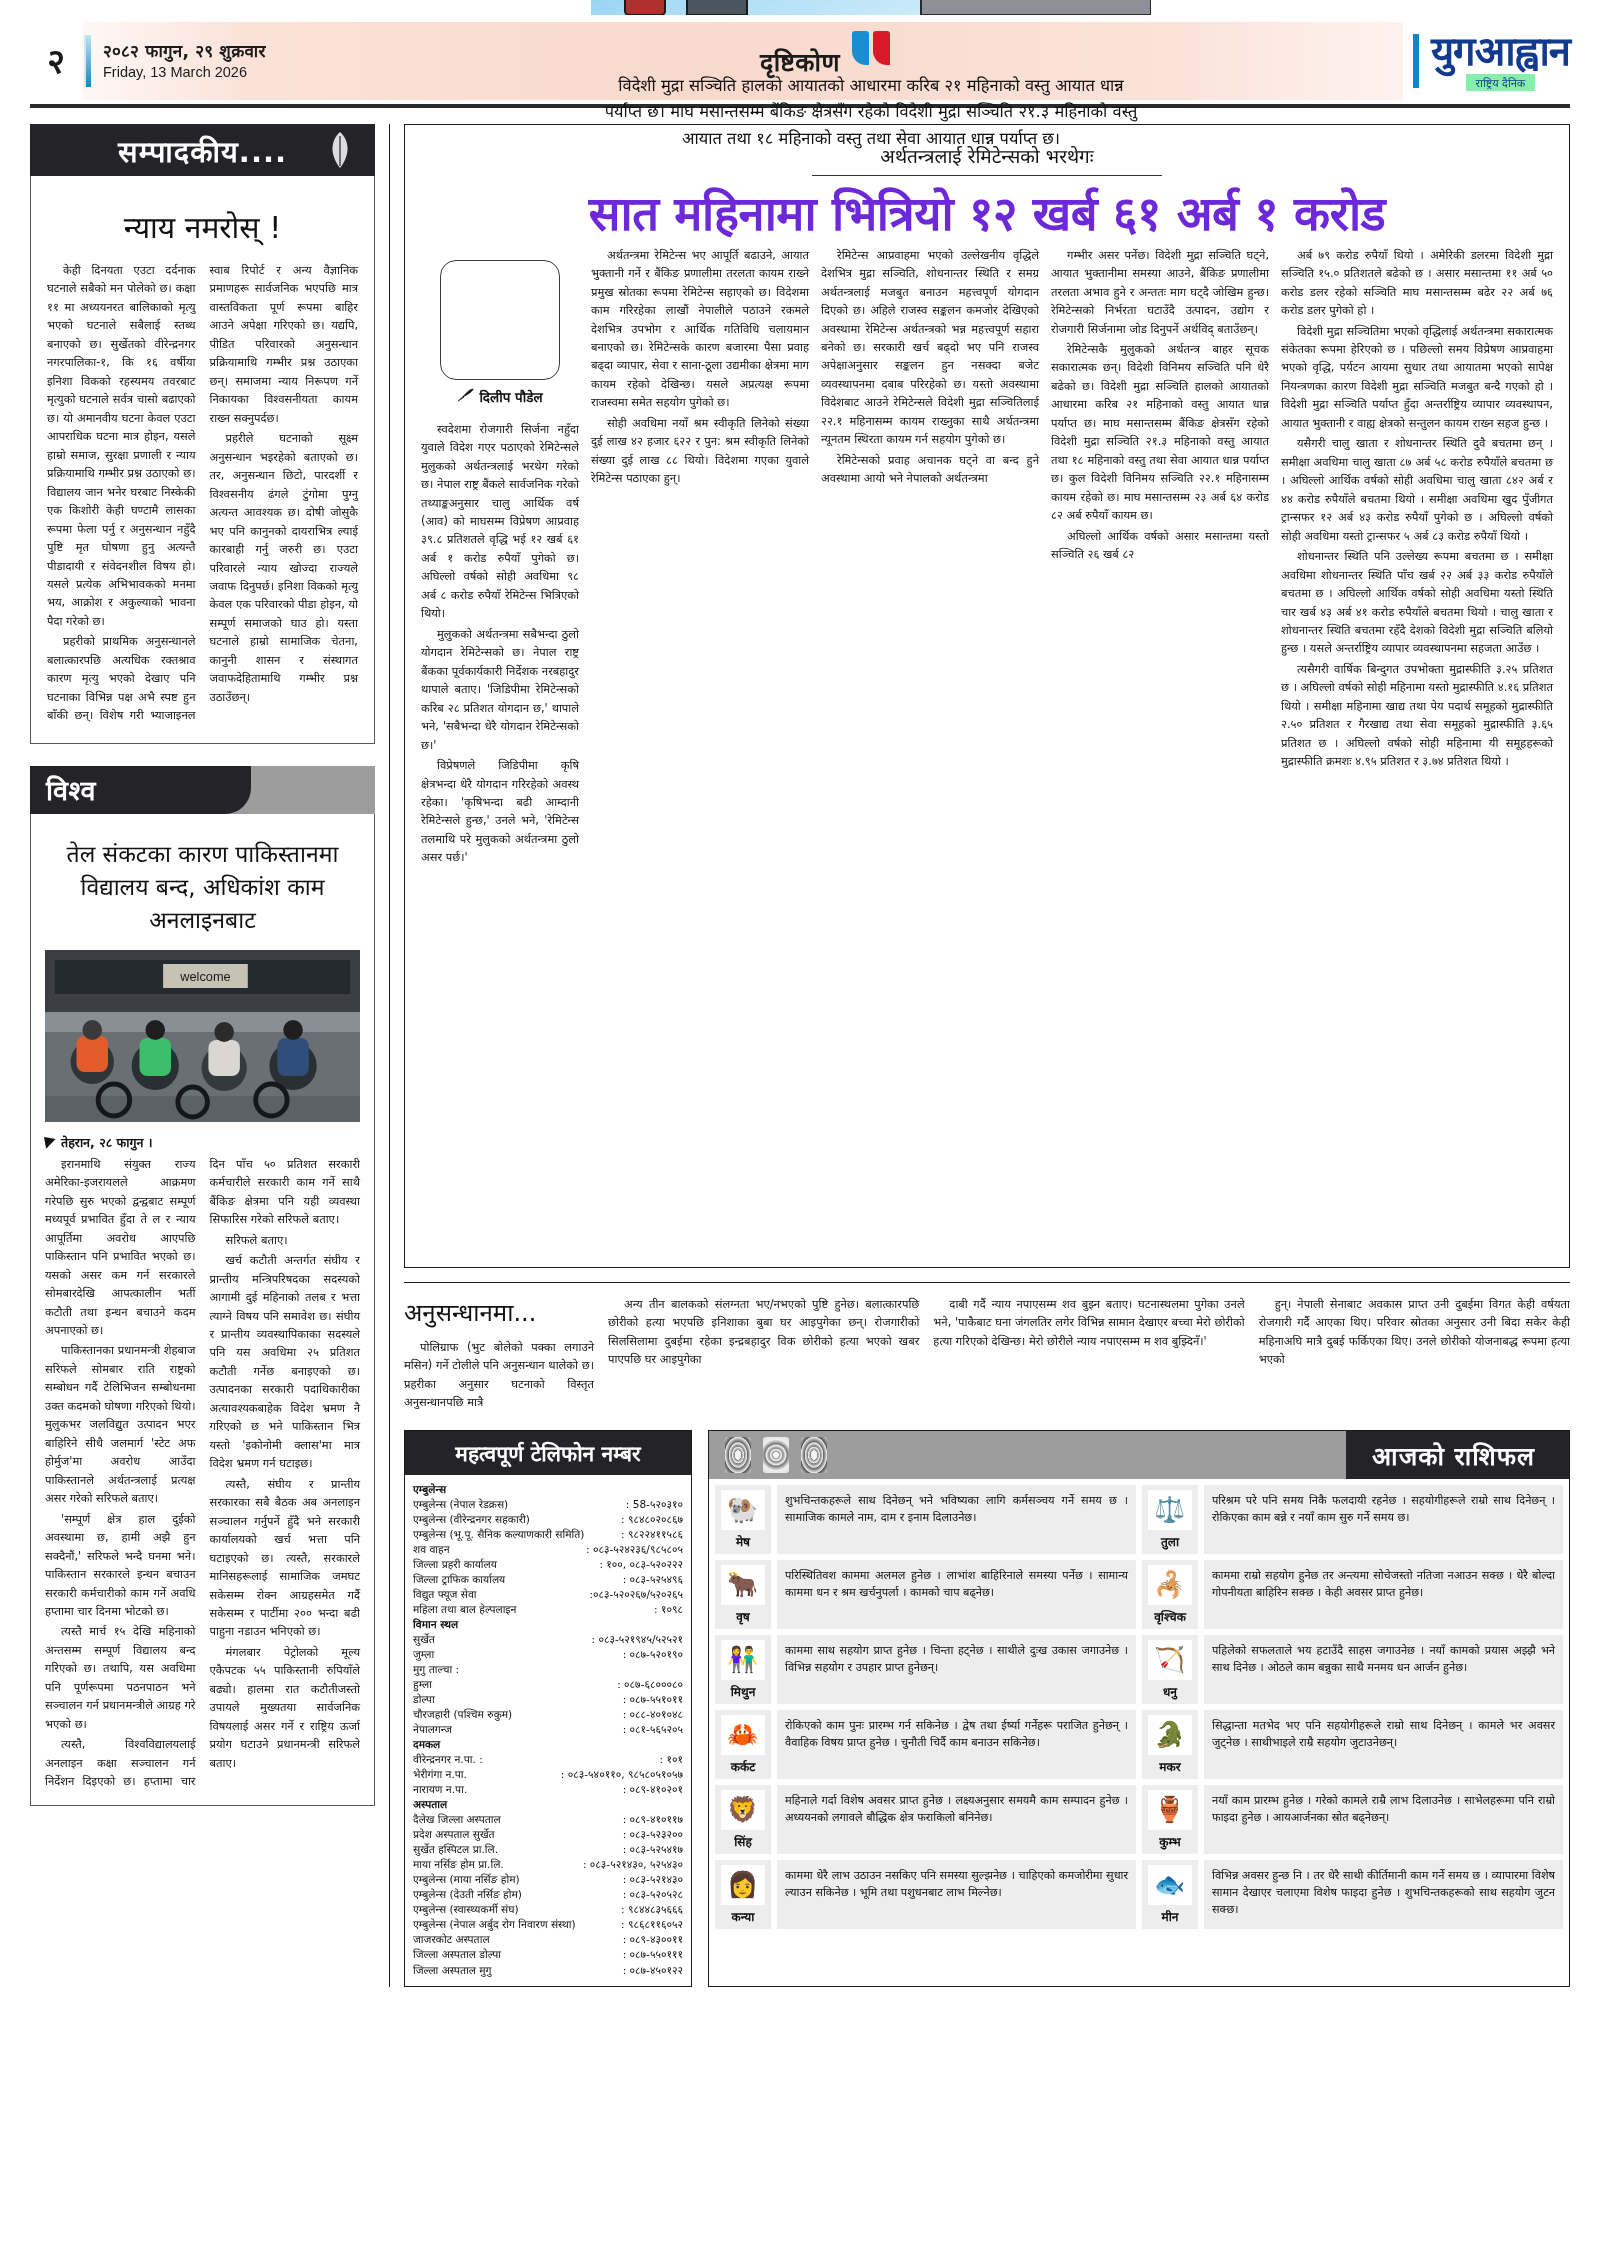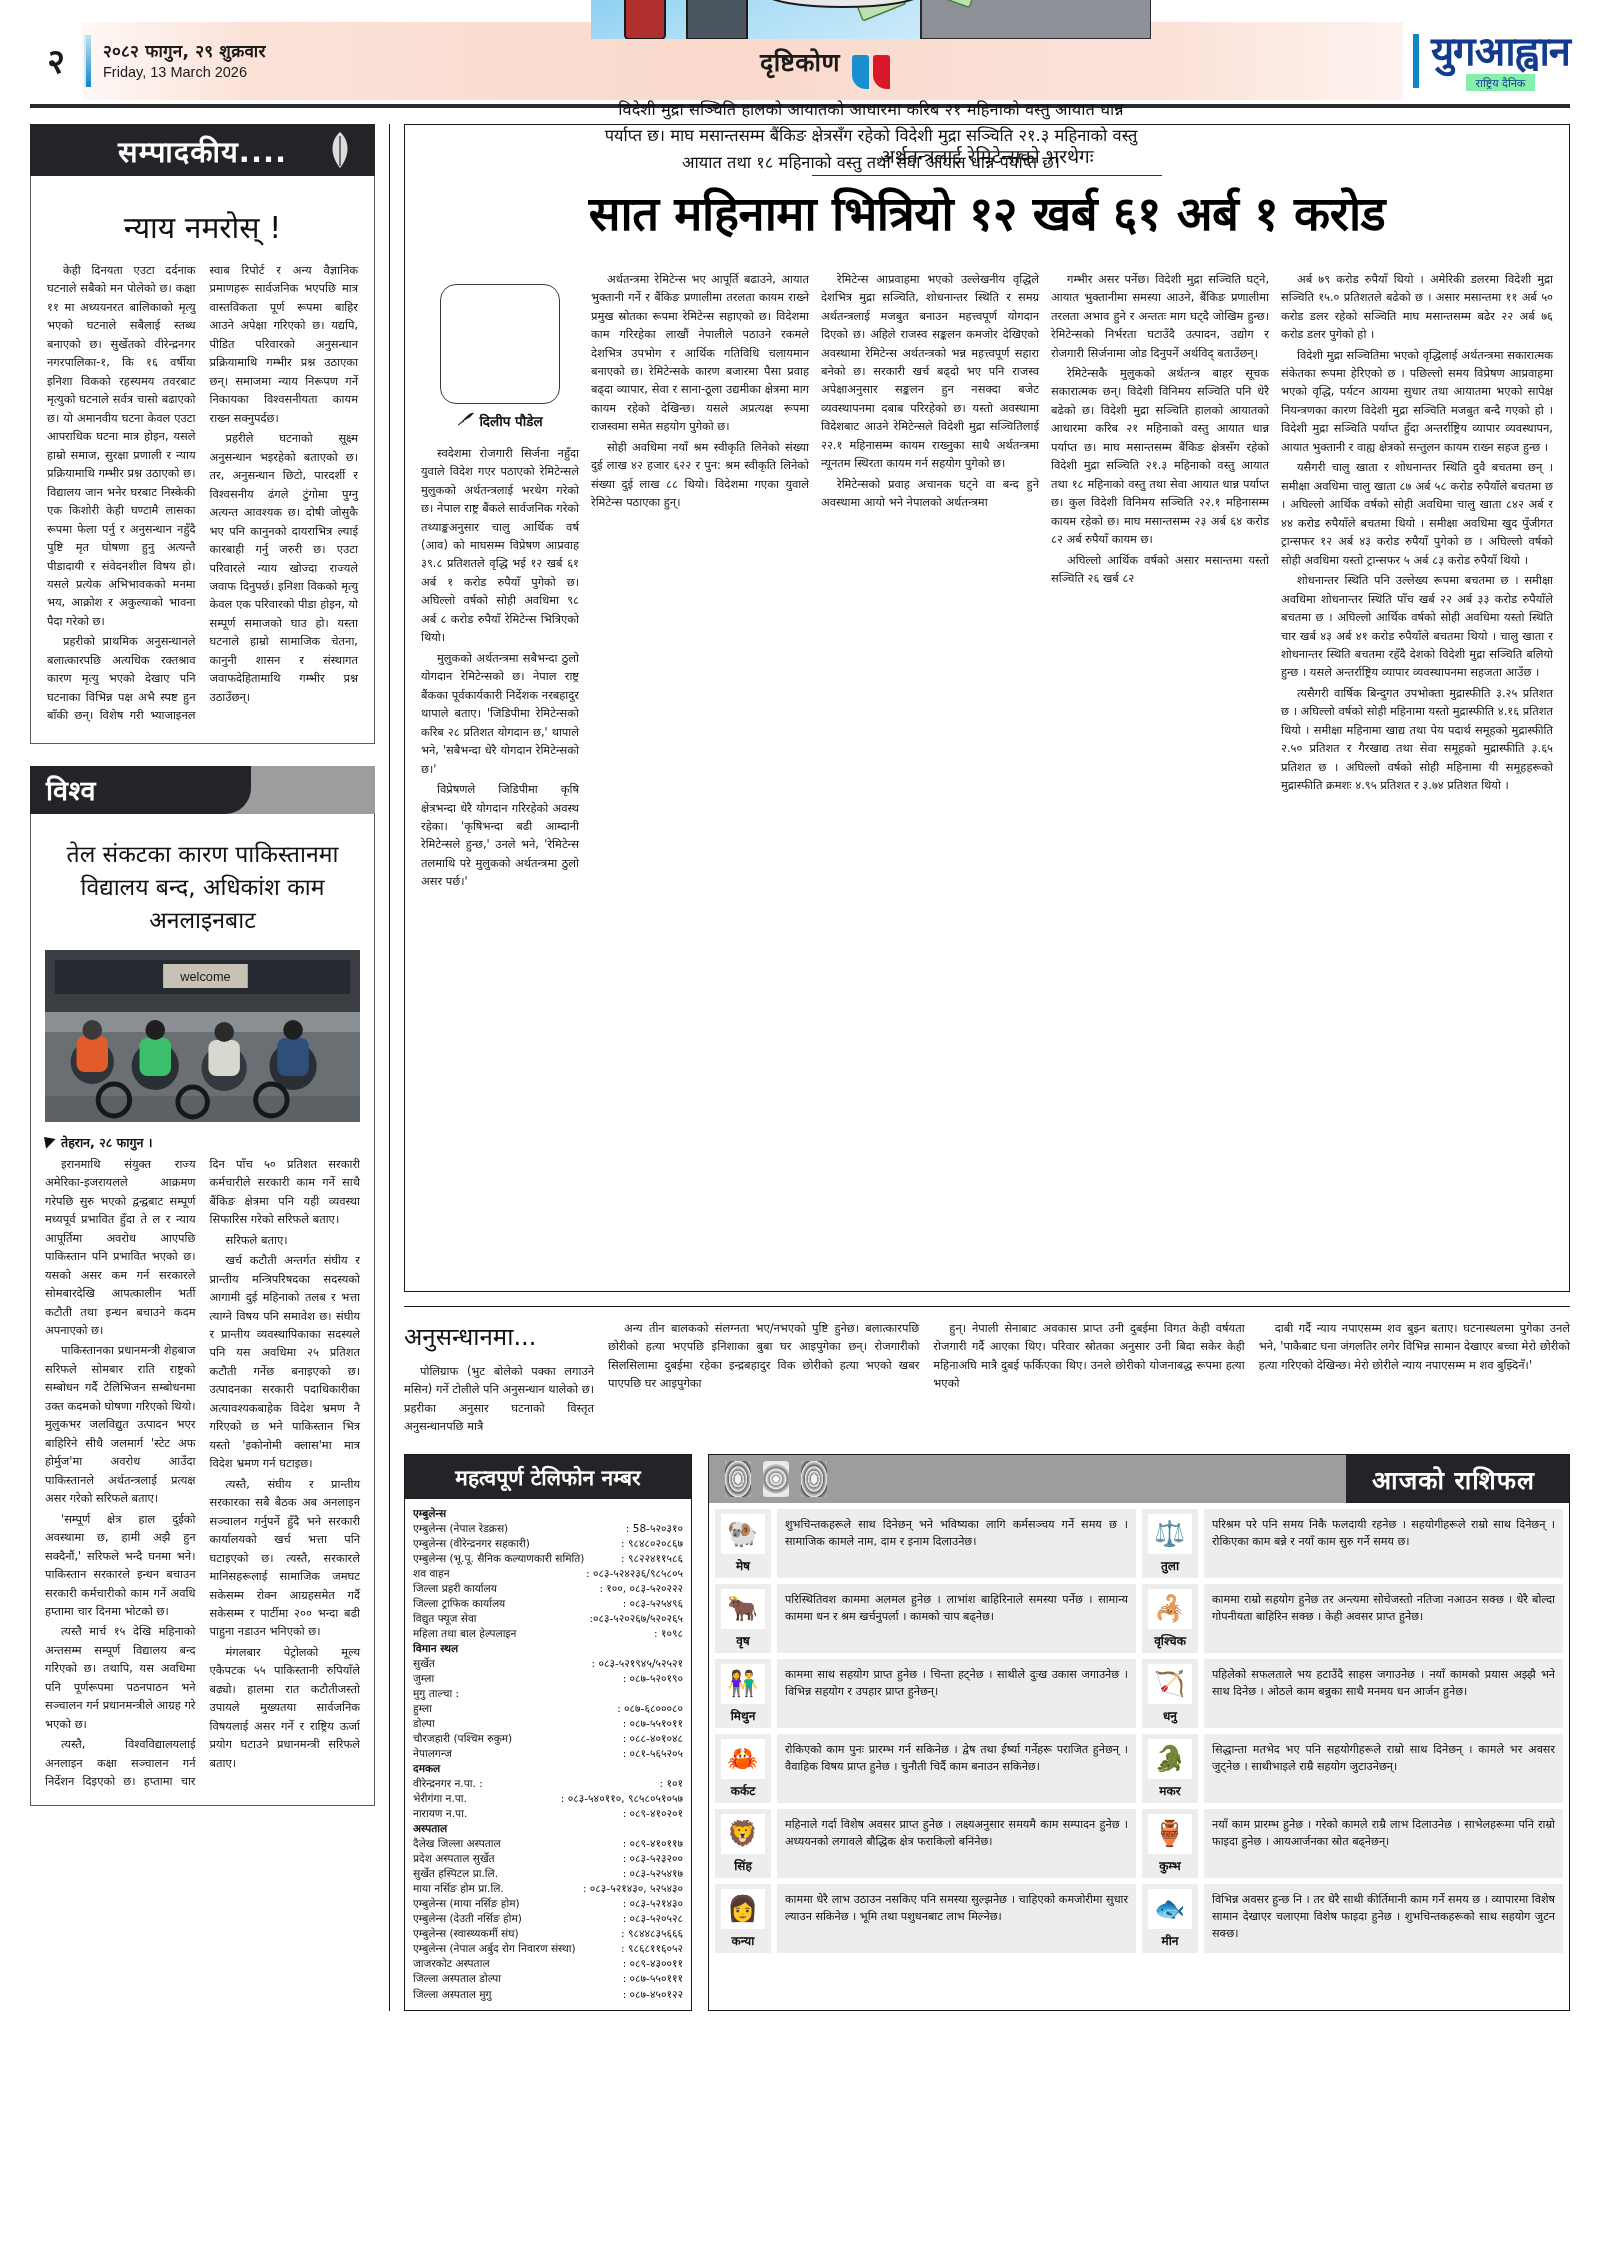--- a/index.html
+++ b/index.html
@@ -72,21 +72,21 @@
      border-left:11px solid #111; border-bottom:8px solid transparent; border-top:4px solid transparent;
      margin-right:5px; transform:translateY(1px) rotate(-10deg); }
   .two-col { column-count:2; column-gap:14px; column-rule:0; }
 
   
   .main-article { border:1.5px solid #1b1b1b; padding:18px 16px 14px; }
   .kicker { text-align:center; font-size:19px; font-family:"DejaVu Sans", sans-serif;
      color:#111; padding-bottom:6px; }
   .kicker-rule { width:350px; height:1.2px; background:#333; margin:0 auto 10px; }
   .headline { text-align:center; font-size:47px; font-weight:700; line-height:1.18;
-     font-family:"DejaVu Sans", sans-serif; color:#000000; margin-bottom:28px; letter-spacing:-.5px; }
+     font-family:"DejaVu Sans", sans-serif; color:#6d28d9; margin-bottom:4px; letter-spacing:-.5px; }
 
   .art-grid { display:flex; gap:12px; }
   .art-c1 { width:158px; flex:0 0 158px; }
   .art-c2 { width:218px; flex:0 0 218px; }
   .art-c3 { width:218px; flex:0 0 218px; }
   .art-c4 { width:218px; flex:0 0 218px; }
   .art-c5 { flex:1 1 auto; }
 
   .byline-box { width:120px; height:120px; border:1.4px solid #3a3a3a; border-radius:16px;
      margin:14px auto 8px; }
@@ -369,24 +369,24 @@
         <div class="res-head">
           <div class="res-title">अनुसन्धानमा...</div>
           <div class="body-txt">
             <p>पोलिग्राफ (भुट बोलेको पक्का लगाउने मसिन) गर्ने टोलीले पनि अनुसन्धान थालेको छ। प्रहरीका अनुसार घटनाको विस्तृत अनुसन्धानपछि मात्रै</p>
           </div>
         </div>
         <div class="res-col body-txt">
           <p>अन्य तीन बालकको संलग्नता भए/नभएको पुष्टि हुनेछ। बलात्कारपछि छोरीको हत्या भएपछि इनिशाका बुबा घर आइपुगेका छन्। रोजगारीको सिलसिलामा दुबईमा रहेका इन्द्रबहादुर विक छोरीको हत्या भएको खबर पाएपछि घर आइपुगेका</p>
         </div>
         <div class="res-col body-txt">
+          <p>दाबी गर्दै न्याय नपाएसम्म शव बुझ्न बताए। घटनास्थलमा पुगेका उनले भने, 'पाकैबाट घना जंगलतिर लगेर विभिन्न सामान देखाएर बच्चा मेरो छोरीको हत्या गरिएको देखिन्छ। मेरो छोरीले न्याय नपाएसम्म म शव बुझ्दिनँ।'</p>
+        </div>
+        <div class="res-col body-txt">
           <p>हुन्। नेपाली सेनाबाट अवकास प्राप्त उनी दुबईमा विगत केही वर्षयता रोजगारी गर्दै आएका थिए। परिवार स्रोतका अनुसार उनी बिदा सकेर केही महिनाअघि मात्रै दुबई फर्किएका थिए। उनले छोरीको योजनाबद्ध रूपमा हत्या भएको</p>
-        </div>
-        <div class="res-col body-txt">
-          <p>दाबी गर्दै न्याय नपाएसम्म शव बुझ्न बताए। घटनास्थलमा पुगेका उनले भने, 'पाकैबाट घना जंगलतिर लगेर विभिन्न सामान देखाएर बच्चा मेरो छोरीको हत्या गरिएको देखिन्छ। मेरो छोरीले न्याय नपाएसम्म म शव बुझ्दिनँ।'</p>
         </div>
       </div>
 
       <div class="bottom">
 
         <div class="tel-panel">
           <div class="tel-head">महत्वपूर्ण टेलिफोन नम्बर</div>
           <div class="tel-list" id="tel-list">
               <div class="tel-cat">एम्बुलेन्स</div>
               <div class="tel-row">

